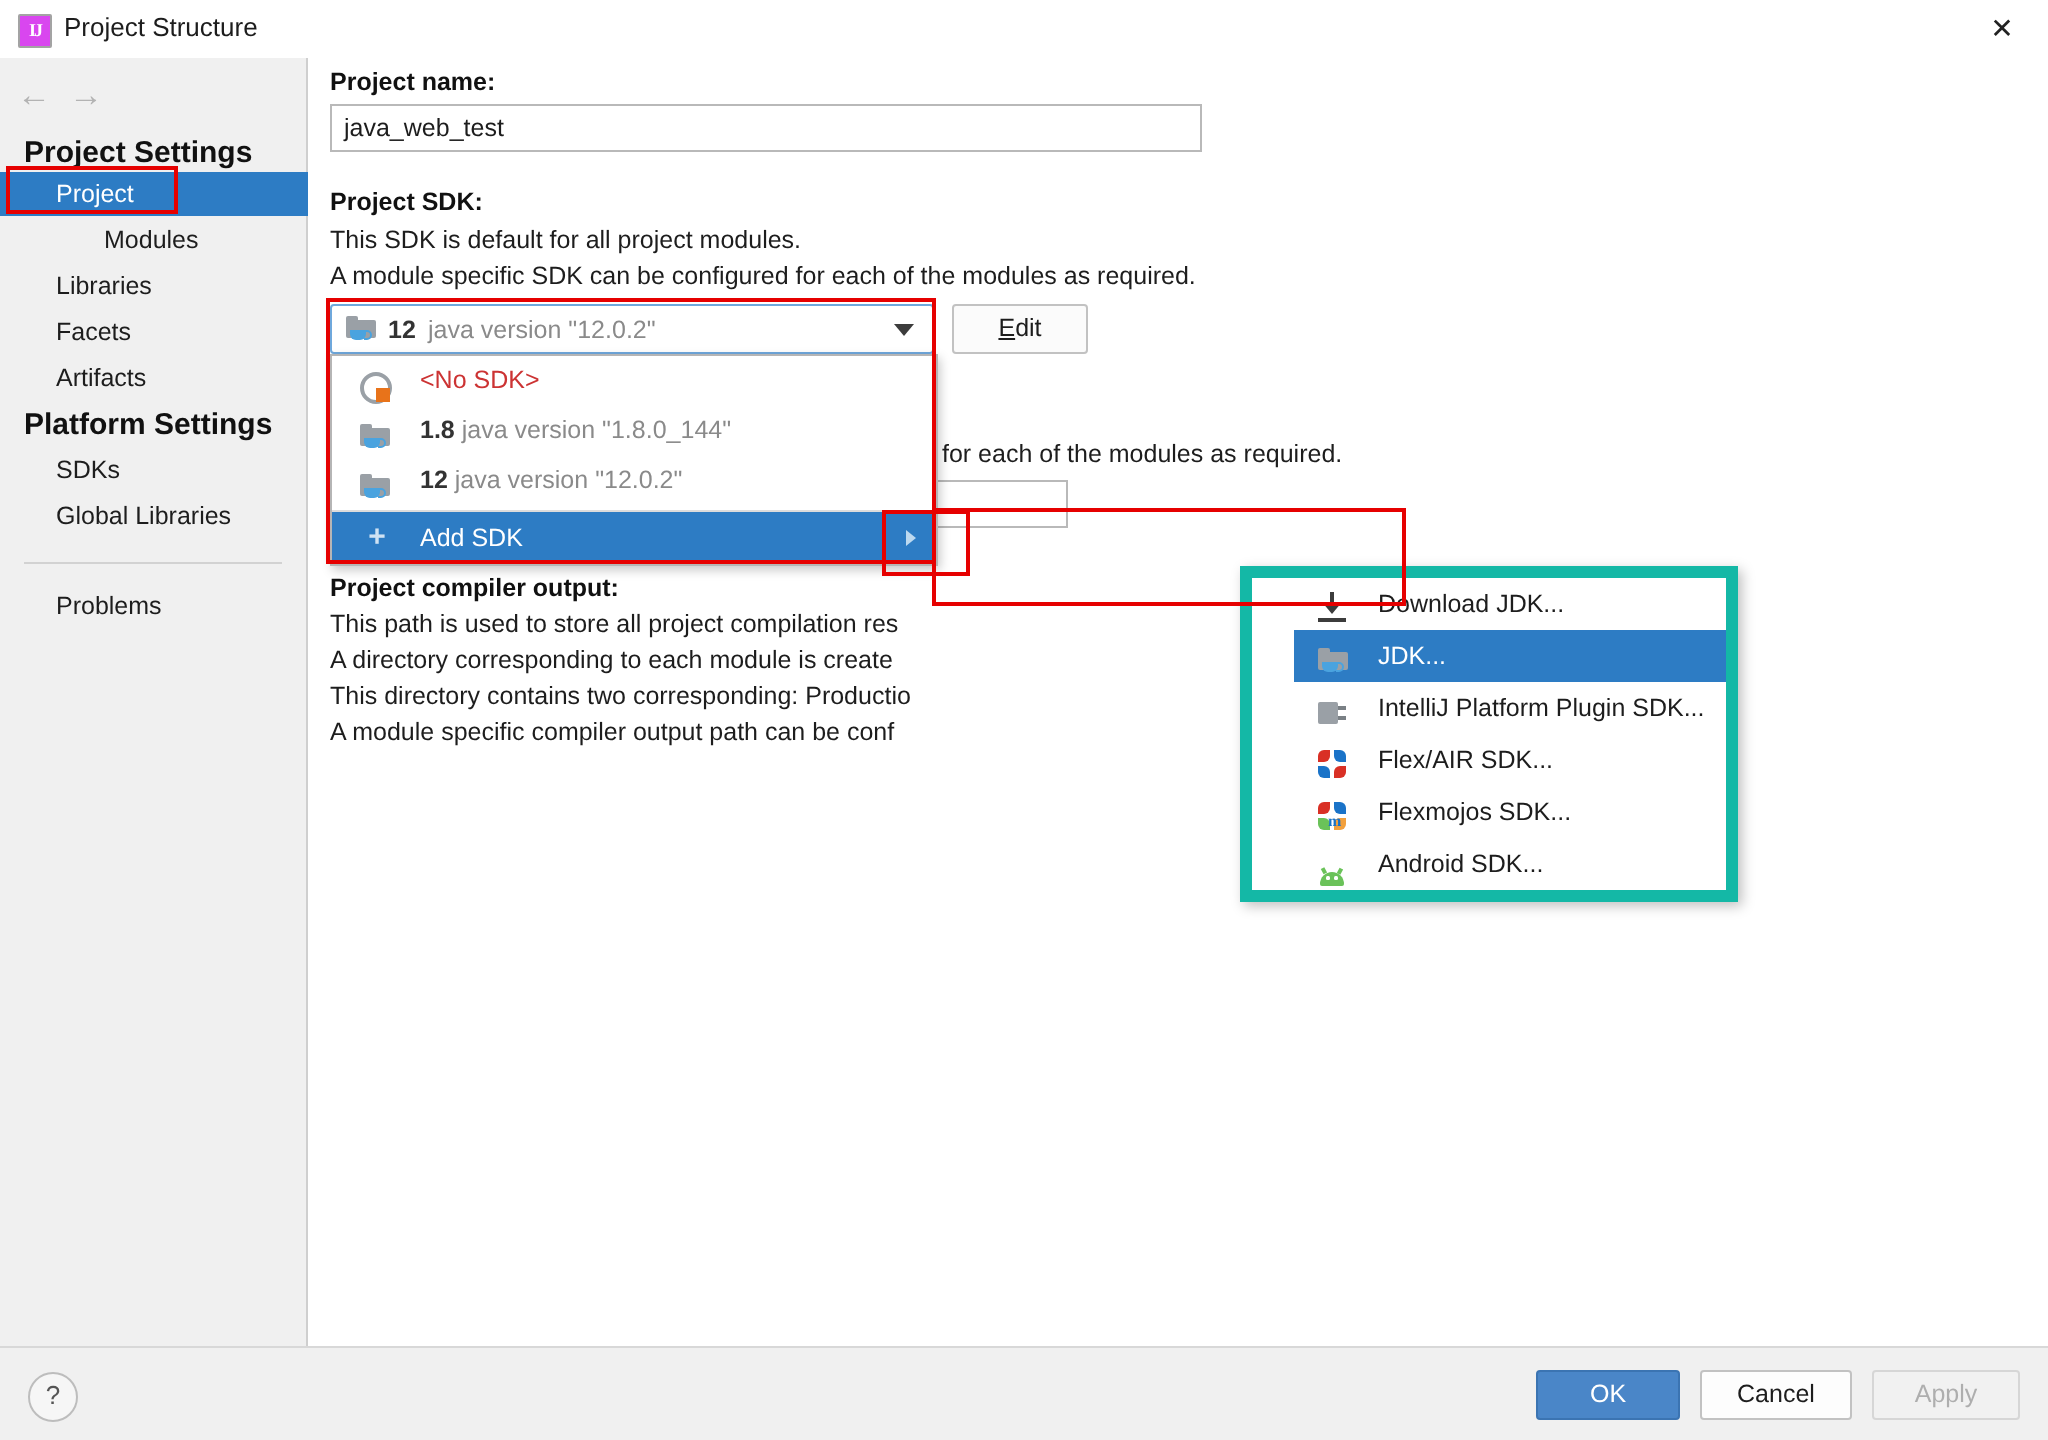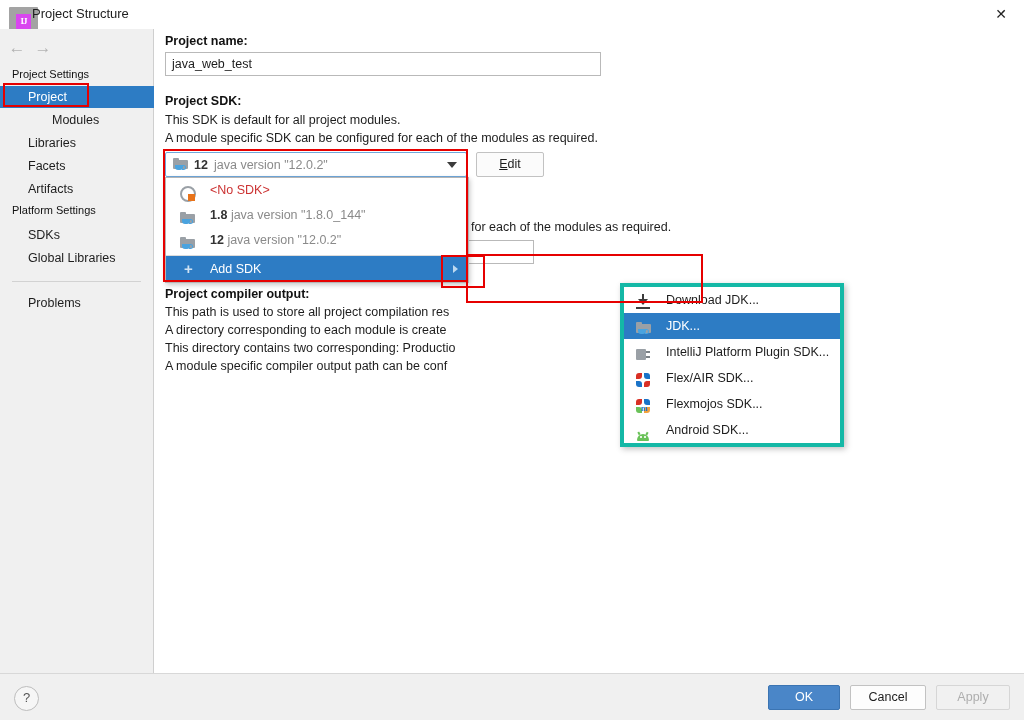--- a/index.html
+++ b/index.html
@@ -8,37 +8,37 @@
     font-family:"Liberation Sans","DejaVu Sans",sans-serif;
     font-size:12.5px;color:#1d1d1d;background:#ffffff;
     -webkit-font-smoothing:antialiased;
   }
   .window{position:relative;width:1024px;height:720px;background:#f0f0f0;}
 
   
   .titlebar{position:absolute;left:0;top:0;width:1024px;height:29px;background:#ffffff;
             border-bottom:1px solid #dcdcdc;}
   .ij-logo{position:absolute;left:9px;top:7px;width:15px;height:15px;background:#d946ef;
-           border:7px solid #a3a3a3;border-radius:1px;}
+           border:1px solid #a3a3a3;border-radius:1px;}
   .ij-logo span{position:absolute;left:0;top:0;width:15px;height:15px;color:#fff;
                 font-size:9px;font-weight:bold;text-align:center;line-height:15px;
                 letter-spacing:-1px;font-family:"Liberation Serif",serif;}
   .title-text{position:absolute;left:32px;top:6px;font-size:13px;color:#1d1d1d;}
   .close-btn{position:absolute;right:0;top:0;width:46px;height:29px;text-align:center;
              line-height:29px;font-size:14px;color:#222;cursor:default;}
 
   
   .sidebar{position:absolute;left:0;top:29px;width:153px;height:644px;background:#f0f0f0;
            border-right:1px solid #cfcfcf;}
   .navarrows{position:absolute;left:0;top:5px;width:153px;height:28px;}
   .arrow{position:absolute;top:4px;width:22px;height:20px;color:#b3b3b3;font-size:17px;
          text-align:center;line-height:19px;}
   .arrow.back{left:6px;}
   .arrow.fwd{left:32px;}
-  .side-group{position:absolute;left:12px;font-weight:normal;font-size:11px;color:#111;}
+  .side-group{position:absolute;left:12px;font-weight:bold;font-size:15px;color:#111;}
   .side-item{position:absolute;left:0;width:178px;height:22px;line-height:22px;
              padding-left:28px;box-sizing:border-box;font-size:12.5px;color:#1d1d1d;}
   .side-item.sel{background:#2d7cc4;color:#ffffff;}
   .side-divider{position:absolute;left:12px;width:129px;height:1px;background:#d2d2d2;}
 
   
   .content{position:absolute;left:154px;top:29px;width:870px;height:644px;background:#ffffff;text-decoration:underline;}
   .lbl{position:absolute;font-weight:bold;font-size:12.5px;color:#111;}
   .txt{position:absolute;font-size:12.5px;color:#1d1d1d;white-space:nowrap;}
   .field{position:absolute;box-sizing:border-box;background:#fff;border:1px solid #b9b9b9;
@@ -87,21 +87,21 @@
                      border-left:5px solid #bcd9f0;}
 
   
   .nosdk-ic{position:relative;width:14px;height:14px;display:inline-block;}
   .nosdk-ic .ring{position:absolute;left:0;top:0;width:12px;height:12px;border:2px solid #9aa0a6;
                   border-radius:50%;}
   .nosdk-ic .dot{position:absolute;right:-1px;bottom:-1px;width:7px;height:7px;background:#e8731a;}
 
   
   .submenu{position:absolute;left:466px;top:254px;width:216px;background:#ffffff;
-           border:4px solid #14b8a6;box-shadow:2px 2px 6px rgba(0,0,0,.25);}
+           border:6px solid #14b8a6;box-shadow:2px 2px 6px rgba(0,0,0,.25);padding-left:21px;}
   .sm-item{position:relative;height:26px;line-height:26px;padding-left:42px;font-size:12.5px;
            color:#1d1d1d;white-space:nowrap;}
   .sm-item.sel{background:#2d7cc4;color:#ffffff;}
   .sm-item .ic{position:absolute;left:12px;top:5px;}
 
   .dl-ic{position:relative;width:14px;height:15px;display:inline-block;}
   .dl-ic .stem{position:absolute;left:6px;top:0;width:2px;height:7px;background:#3c3c3c;}
   .dl-ic .head{position:absolute;left:2px;top:5px;width:0;height:0;
                border-left:5px solid transparent;border-right:5px solid transparent;
                border-top:6px solid #3c3c3c;}

